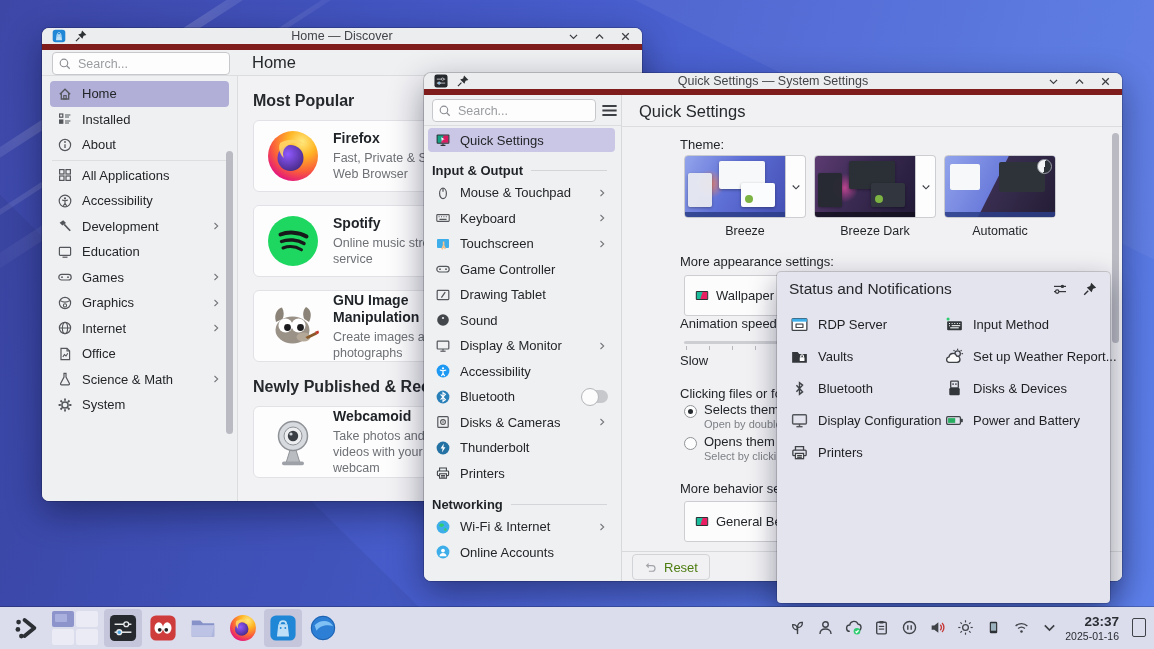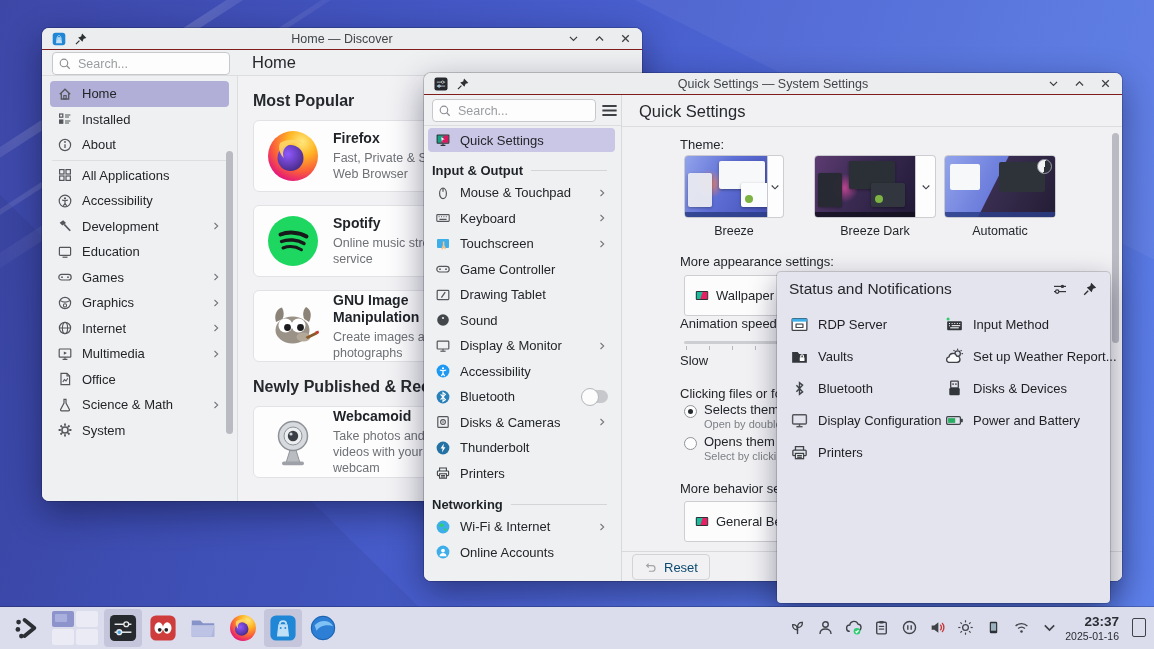--- a/index.html
+++ b/index.html
@@ -9,21 +9,21 @@
   .desktop{position:absolute;inset:0;background:linear-gradient(108deg,#3d47a6 0%,#4254c0 28%,#4a61d0 52%,#5372de 76%,#5e80ea 100%);}
   .facet1{position:absolute;inset:0;background:rgba(255,255,255,.05);clip-path:polygon(55% 0,100% 40%,100% 0);}
   .facet2{position:absolute;inset:0;background:rgba(0,0,20,.06);clip-path:polygon(0 30%,40% 100%,0 100%);}
   .streak{position:absolute;transform:rotate(-33deg);background:linear-gradient(to right,rgba(255,255,255,0),rgba(255,255,255,.5),rgba(255,255,255,0));border-radius:4px;}
   .s1{left:-90px;top:70px;width:420px;height:9px;opacity:.55;}
   .s2{left:-110px;top:112px;width:520px;height:5px;opacity:.5;}
   .s3{left:-70px;top:150px;width:460px;height:13px;opacity:.35;}
   
   .window{position:absolute;background:#eff0f2;border-radius:7px;overflow:hidden;
     box-shadow:0 12px 34px rgba(8,10,40,.45),0 0 0 1px rgba(0,0,0,.18);}
-  .titlebar{position:relative;height:22px;background:#ecedee;border-bottom:1px solid #7f1d1d;
+  .titlebar{position:relative;height:22px;background:#ecedee;border-bottom:6px solid #7f1d1d;
     display:flex;align-items:center;padding:0 10px;}
   .tb-left{display:flex;align-items:center;gap:8px;}
   .tb-title{position:absolute;left:0;right:0;text-align:center;font-size:12.5px;color:#414448;pointer-events:none;}
   .tb-ctrls{margin-left:auto;display:flex;align-items:center;gap:13px;z-index:2;}
   .ic{display:inline-block;line-height:0;}
   .ic svg{width:100%;height:100%;display:block;}
   .tb-left .ic{width:14px;height:14px;}
   .tb-ctrls .ic{width:13px;height:13px;}
   
   .searchwrap{position:relative;}
@@ -109,21 +109,21 @@
   .auto .moon{position:absolute;right:3px;top:3px;width:15px;height:15px;border-radius:50%;z-index:3;
     background:linear-gradient(100deg,#f2f3f5 50%,#2d3138 50%);border:1px solid #9aa0a8;}
   .groove{position:absolute;left:62px;top:246px;width:420px;height:3px;background:#cdced2;border-radius:2px;}
   .tick{position:absolute;top:251px;width:1px;height:4px;background:#b6b7bc;}
   .radio{position:absolute;left:62px;width:13px;height:13px;border-radius:50%;background:#fdfdfe;border:1px solid #909396;}
   .radio.on::after{content:"";position:absolute;left:3px;top:3px;width:5px;height:5px;border-radius:50%;background:#26292d;}
   .radiolab{position:absolute;left:82px;font-size:13px;color:#232629;white-space:nowrap;}
   .radiosub{position:absolute;left:82px;font-size:11px;color:#7d8084;white-space:nowrap;}
   .ss-footer{position:absolute;left:0;right:0;bottom:0;height:30px;border-top:1px solid #d8d9db;background:#f1f1f4;}
   .resetbtn{position:absolute;left:10px;top:2px;height:26px;border:1px solid #d2d3d6;border-radius:4px;
-    display:flex;align-items:center;gap:6px;padding:0 11px;font-size:13px;color:#0c4a6e;background:transparent;}
+    display:flex;align-items:center;gap:6px;padding:0 11px;font-size:13px;color:#4d7c0f;background:transparent;}
   .resetbtn .ic{width:14px;height:14px;}
   
   #popup{position:absolute;left:777px;top:272px;width:333px;height:331px;background:#e4e4ee;border-radius:4px;
     box-shadow:0 10px 28px rgba(8,10,40,.4),0 0 0 1px rgba(0,0,0,.15);}
   .pop-head{position:relative;height:34px;display:flex;align-items:center;padding:0 12px;}
   .pop-title{font-size:15.5px;color:#26292c;}
   .pop-icons{margin-left:auto;display:flex;gap:14px;}
   .pop-icons .ic{width:16px;height:16px;}
   .pop-grid{position:absolute;left:0;top:36px;right:0;}
   .pitem{position:absolute;display:flex;align-items:center;gap:9px;height:32px;font-size:13px;color:#1d1f22;white-space:nowrap;}
@@ -334,36 +334,20 @@
           <span class="lab">Internet</span>
           <span class="ic chev">
             <svg viewBox="0 0 16 16" xmlns="http://www.w3.org/2000/svg">
               <polyline points="6,4 10.3,8 6,12" fill="none" stroke="#74767a" stroke-width="1.4"></polyline>
             </svg>
           </span>
         </div>
         <div class="srow">
           <span class="ic">
             <svg viewBox="0 0 16 16" xmlns="http://www.w3.org/2000/svg">
-              <rect x="2.2" y="3" width="11.6" height="8.2" rx="0.8" fill="none" stroke="#53565a" stroke-width="1.2"></rect>
-              <path d="M6.8 5.4 L10 7.1 L6.8 8.8 Z" fill="#53565a"></path>
-              <line x1="8" y1="11.2" x2="8" y2="12.9" stroke="#53565a" stroke-width="1.2"></line>
-              <line x1="5.6" y1="13.3" x2="10.4" y2="13.3" stroke="#53565a" stroke-width="1.2"></line>
-            </svg>
-          </span>
-          <span class="lab">Multimedia</span>
-          <span class="ic chev">
-            <svg viewBox="0 0 16 16" xmlns="http://www.w3.org/2000/svg">
-              <polyline points="6,4 10.3,8 6,12" fill="none" stroke="#74767a" stroke-width="1.4"></polyline>
-            </svg>
-          </span>
-        </div>
-        <div class="srow">
-          <span class="ic">
-            <svg viewBox="0 0 16 16" xmlns="http://www.w3.org/2000/svg">
               <path d="M4 2.4 H10 L12.6 5 V13.6 H4 Z" fill="none" stroke="#53565a" stroke-width="1.2"></path>
               <path d="M10 2.4 V5 H12.6" fill="none" stroke="#53565a" stroke-width="1.1"></path>
               <path d="M5.8 11 L7.4 8.6 L9 10 L10.8 7.2" fill="none" stroke="#53565a" stroke-width="1.1"></path>
             </svg>
           </span>
           <span class="lab">Office</span>
         </div>
         <div class="srow">
           <span class="ic">
             <svg viewBox="0 0 16 16" xmlns="http://www.w3.org/2000/svg">
@@ -741,21 +725,21 @@
           <span class="lab">Online Accounts</span>
         </div>
       </div>
   </div>
   <div class="ss-vdiv"></div>
   <div class="ss-main">
     <div class="ss-pagehead">Quick Settings</div>
     <div class="ss-scroll"></div>
     <div class="formlab" style="top:42px">Theme:</div>
     <div id="themes">
-        <div class="tcard" style="left:62px;width:100px">
+        <div class="tcard" style="left:62px;width:122px">
           <div class="tcw">
             <div class="tprev light">
               <div class="pw pw3"></div>
               <div class="pw pw1"></div>
               <div class="pw pw2"></div>
               <div class="pbar"></div>
             </div>
             <div class="tdrop">
               <span class="ic">
                 <svg viewBox="0 0 16 16" xmlns="http://www.w3.org/2000/svg">

